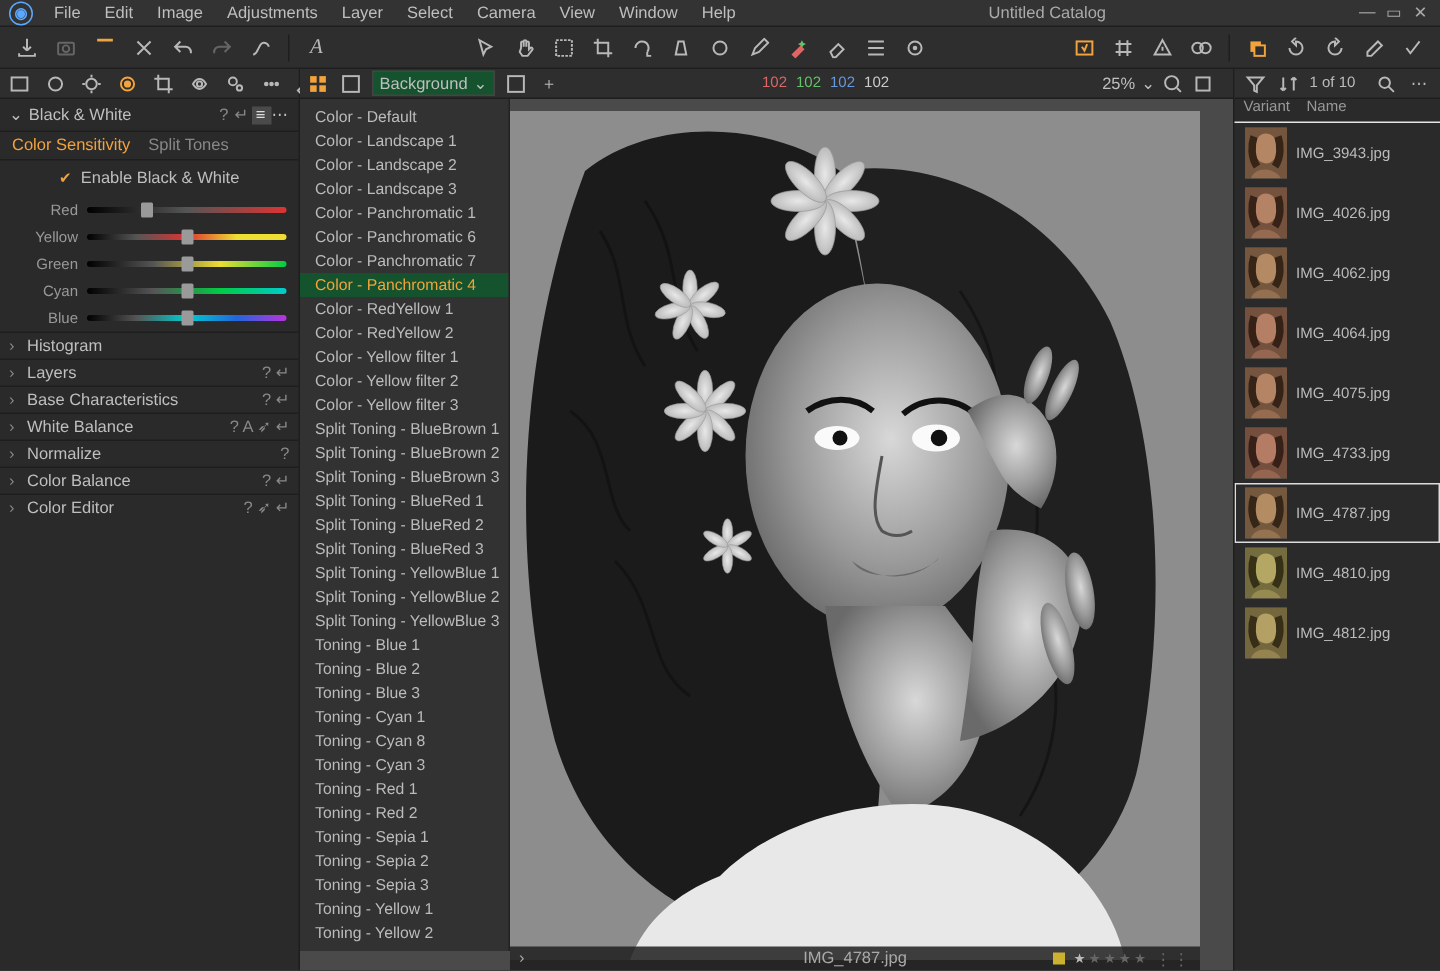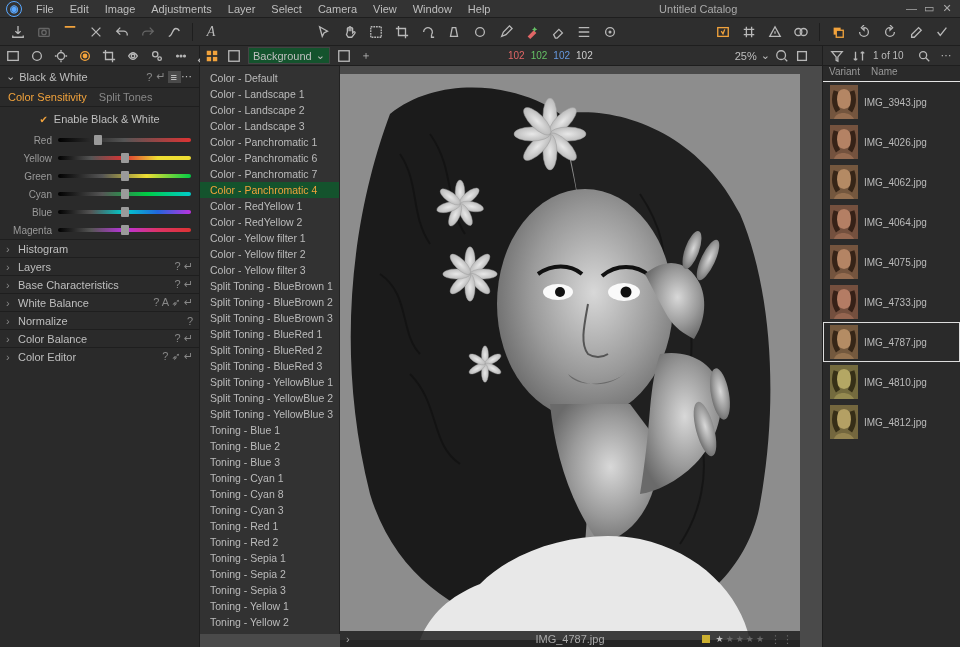--- a/index.html
+++ b/index.html
@@ -395,26 +395,20 @@
         </div>
         <div class="slider-row">
           <span class="lbl">Cyan</span>
     <div class="slider-track grad-cyan">
       <div class="slider-handle" style="left:50%"></div>
           </div>
         </div>
         <div class="slider-row">
           <span class="lbl">Blue</span>
     <div class="slider-track grad-blue">
-      <div class="slider-handle" style="left:50%"></div>
-          </div>
-        </div>
-        <div class="slider-row">
-          <span class="lbl">Magenta</span>
-    <div class="slider-track grad-magenta">
       <div class="slider-handle" style="left:50%"></div>
           </div>
         </div>
       </div>
 
     <div id="sections">
         <div class="acc">
           <span class="chev">›</span>
     <span class="title">Histogram</span>
     <span class="icons"></span>

